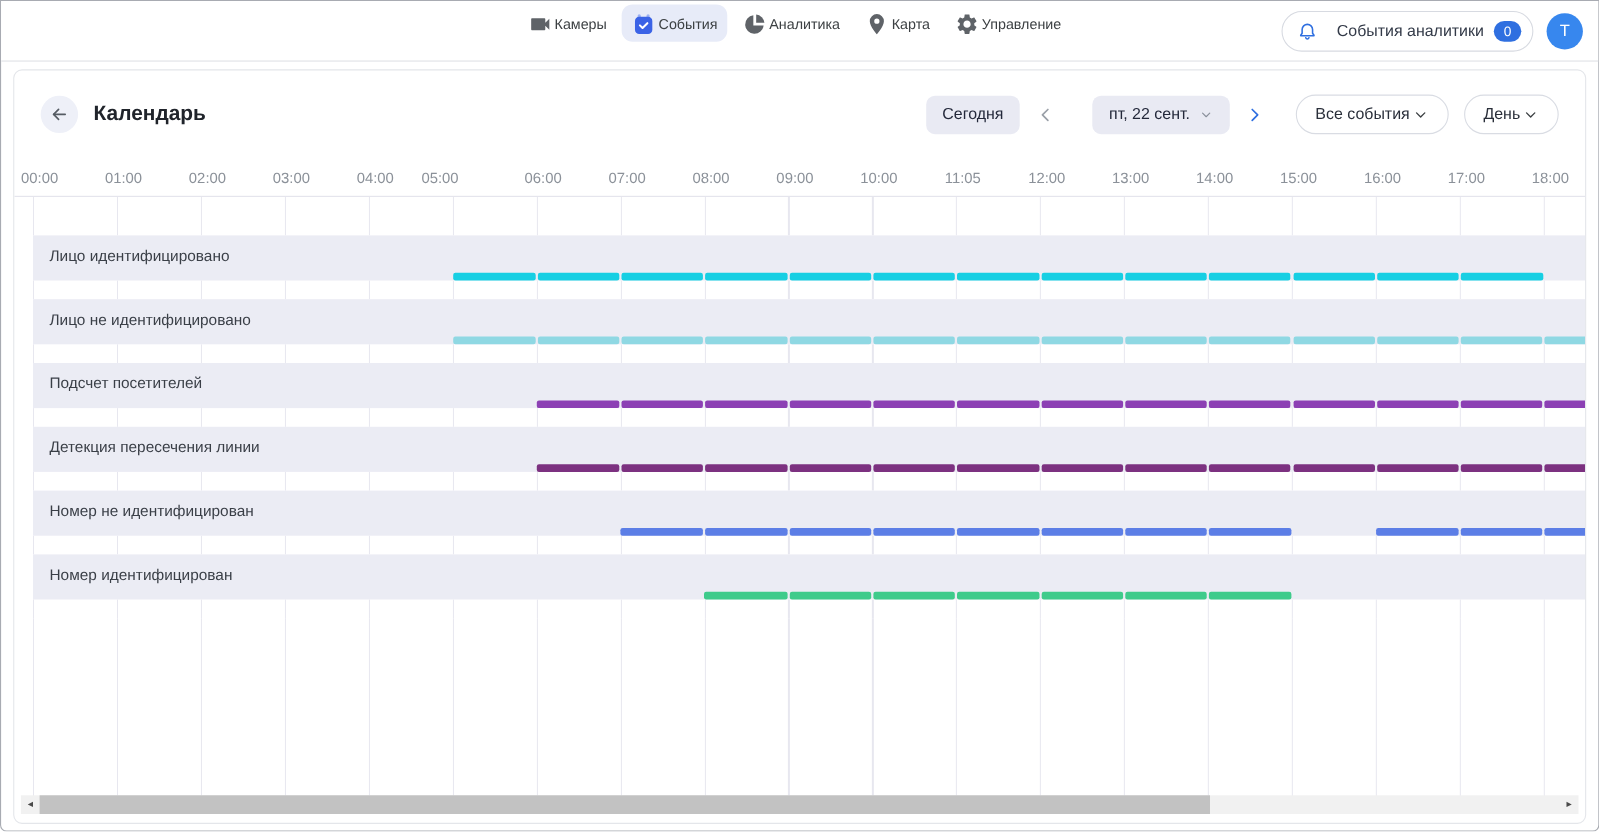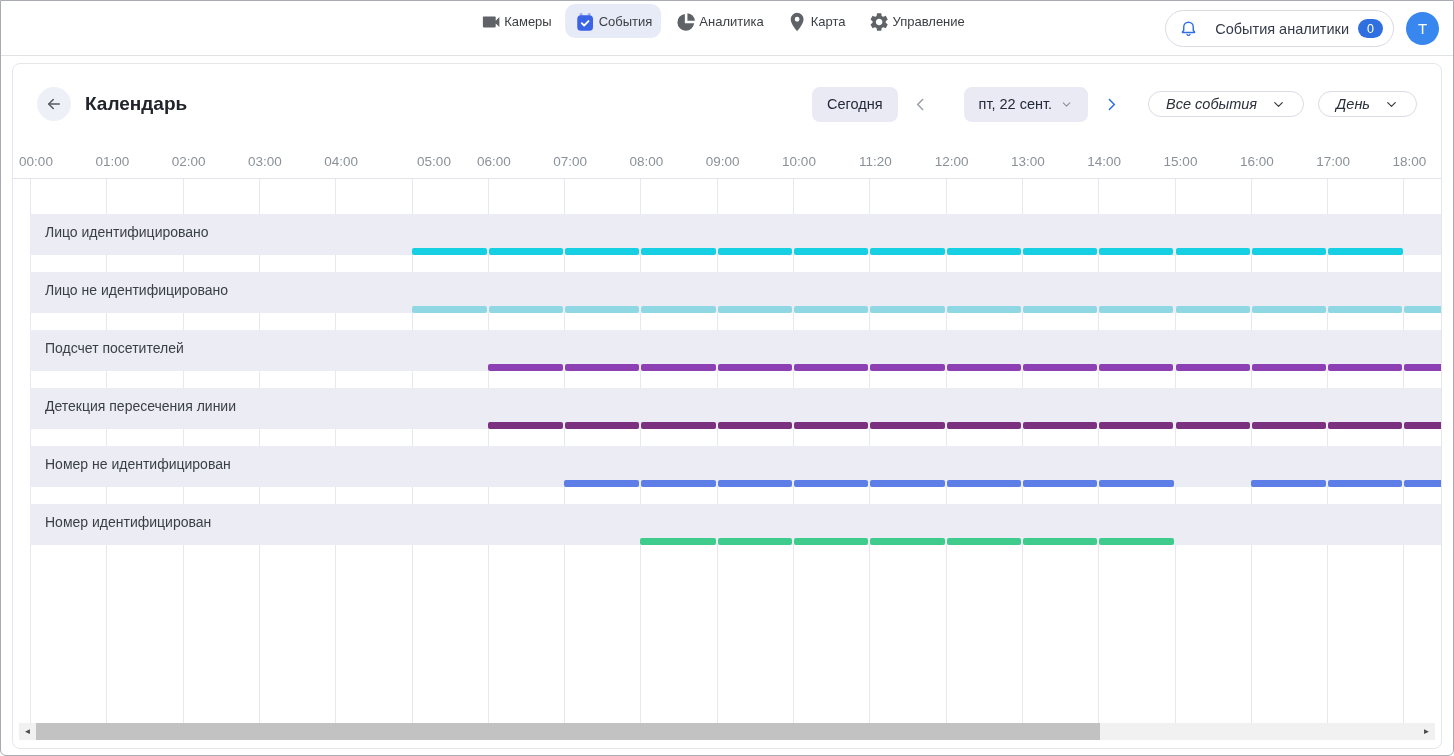--- a/index.html
+++ b/index.html
@@ -72,23 +72,23 @@
     background:#e9eaf3; border:none; border-radius:8px; height:35px;
     padding:0 15px; font-size:14.5px; color:#23283a; cursor:pointer;
     display:flex; align-items:center; gap:8px; font-family:inherit;margin-left:20px;
   }
   .chev-btn { width:26px; height:26px; background:none; border:none; cursor:pointer; display:flex; align-items:center; justify-content:center; }
   .chev-btn svg { width:17px; height:17px; fill:none; stroke-width:2.2; stroke-linecap:round; stroke-linejoin:round; }
   .chev-left svg { stroke:#9aa0a8; }
   .chev-right svg { stroke:#2f6fe0; }
   .mini-chev svg { width:13px; height:13px; stroke:#8b919c; fill:none; stroke-width:2; stroke-linecap:round; stroke-linejoin:round; }
   .btn-pill {
-    background:#fff; border:1px solid #d9dce3; border-radius:20px; height:26px;
+    background:#fff; border:1px solid #d9dce3; border-radius:20px; height:36px;
     padding:0 17px; font-size:14.5px; color:#2a2f3a; cursor:pointer;
-    display:flex; align-items:center; gap:14px; font-family:inherit;font-style:italic;
+    display:flex; align-items:center; gap:2px; font-family:inherit;
   }
   .btn-pill svg, .btn-flat .dark-chev svg { width:15px; height:15px; stroke:#3c4043; fill:none; stroke-width:2; stroke-linecap:round; stroke-linejoin:round; }
 
   
   .axis { position:absolute; left:0; right:0; top:90px; height:20px; }
   .hour-label {
     position:absolute; top:0; transform:translateX(-50%);
     font-size:13.5px; color:#8b9199; white-space:nowrap;
   }
   .grid {
@@ -251,27 +251,27 @@
         </button>
       </div>
     </div>
 
     <div class="axis" id="axis">
         <span class="hour-label" style="left: 23px;">00:00</span>
         <span class="hour-label" style="left: 99.3px;">01:00</span>
         <span class="hour-label" style="left: 175.6px;">02:00</span>
         <span class="hour-label" style="left: 251.9px;">03:00</span>
         <span class="hour-label" style="left: 328.2px;">04:00</span>
-        <span class="hour-label" style="left: 421px;">05:00</span>
+        <span class="hour-label" style="left: 387px;">05:00</span>
         <span class="hour-label" style="left: 480.8px;">06:00</span>
         <span class="hour-label" style="left: 557.1px;">07:00</span>
         <span class="hour-label" style="left: 633.4px;">08:00</span>
         <span class="hour-label" style="left: 709.7px;">09:00</span>
         <span class="hour-label" style="left: 786px;">10:00</span>
-        <span class="hour-label" style="left: 862.3px;">11:20</span>
+        <span class="hour-label" style="left: 862.3px;">11:05</span>
         <span class="hour-label" style="left: 938.6px;">12:00</span>
         <span class="hour-label" style="left: 1014.9px;">13:00</span>
         <span class="hour-label" style="left: 1091.2px;">14:00</span>
         <span class="hour-label" style="left: 1167.5px;">15:00</span>
         <span class="hour-label" style="left: 1243.8px;">16:00</span>
         <span class="hour-label" style="left: 1320.1px;">17:00</span>
         <span class="hour-label" style="left: 1396.4px;">18:00</span>
       </div>
     <div class="grid" id="grid">
         <div class="gb" style="height: 35px;"></div>

